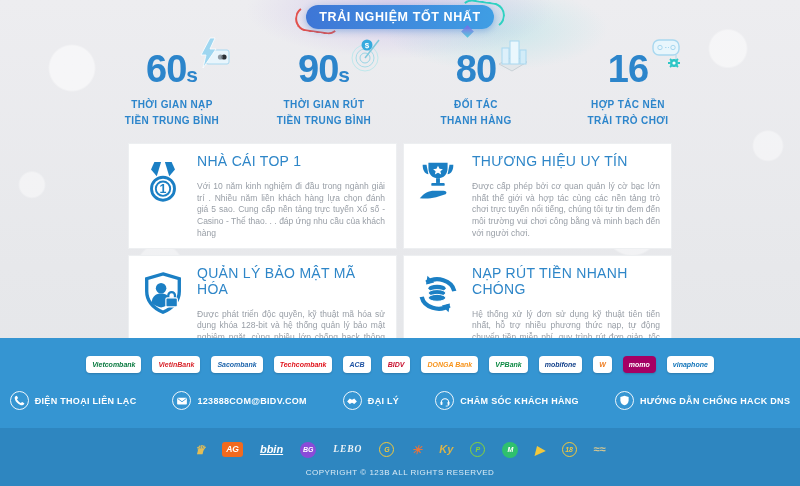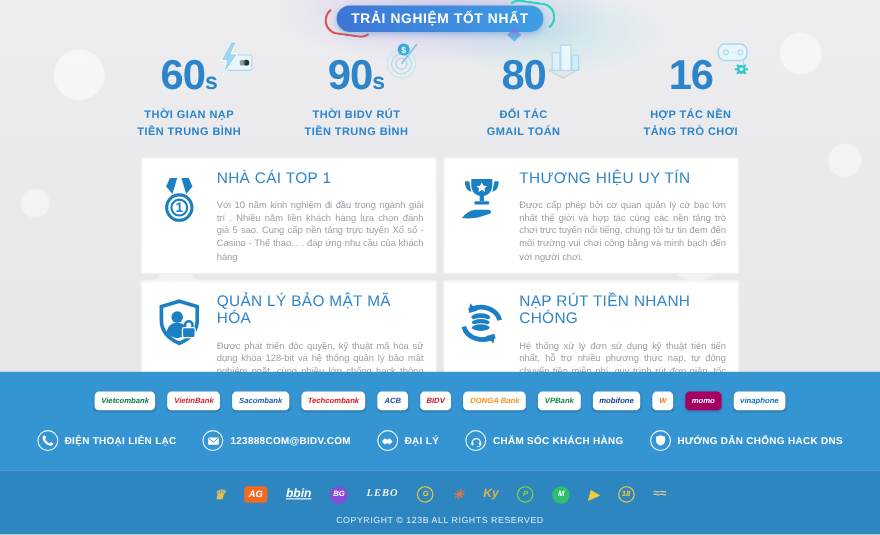--- a/index.html
+++ b/index.html
@@ -48,21 +48,21 @@
   .card-icon { width:52px; flex:none; display:flex; align-items:flex-start; justify-content:center; padding-top:6px; }
   .card-title { color:#2e86c8; font-size:14px; font-weight:normal; letter-spacing:.3px; margin-bottom:4px; }
   .card-body { color:#989ea6; font-size:8.5px; line-height:1.38; text-align:justify;margin-top:12px; }
   
   .footer { position:absolute; left:0; right:0; bottom:0; }
   .footer-light { height:90px; background:#3595d2; display:flex; flex-direction:column; justify-content:space-evenly; }
   .banks { display:flex; justify-content:center; align-items:center; gap:11px; }
   .bank-pill { background:#fff; border-radius:4px; height:17px; padding:0 6px; display:flex;
     align-items:center; justify-content:center; box-shadow:0 1px 2px rgba(0,0,0,.18); }
   .bank-text { font-size:7px; font-weight:bold; font-style:italic; white-space:nowrap; }
-  .contacts { display:flex; justify-content:center; align-items:center; gap:24px; }
+  .contacts { display:flex; justify-content:center; align-items:center; gap:36px; }
   .contact { display:flex; align-items:center; gap:6px; color:#fff; font-size:9px; font-weight:bold; letter-spacing:.3px; }
   .contact-icon { width:19px; height:19px; border:1px solid rgba(255,255,255,.9); border-radius:50%;
     flex:none; display:flex; align-items:center; justify-content:center; }
   .footer-dark { height:58px; background:#2e86c0; display:flex; flex-direction:column; justify-content:center; gap:6px; }
   .providers { display:flex; justify-content:center; align-items:center; gap:17px; height:24px; }
   .provider { display:inline-flex; align-items:center; justify-content:center; font-weight:bold; line-height:1; }
   .provider.plain  { font-size:12px; }
   .provider.badge  { font-size:8.5px; border-radius:3px; padding:3px 4px; color:#fff; }
   .provider.circle { width:16px; height:16px; border-radius:50%; font-size:7px; color:#fff; }
   .provider.ring   { width:15px; height:15px; border-radius:50%; border:1.5px solid; font-size:7px; }
@@ -102,56 +102,56 @@
       <svg class="stat-icon" viewBox="0 0 36 36" fill="none">
         <circle cx="17" cy="21" r="13" stroke="#bfe8ec"></circle>
         <circle cx="17" cy="21" r="9" stroke="#a8dce8"></circle>
         <circle cx="17" cy="21" r="5" stroke="#98d4e4"></circle>
         <path d="M17 21L31 3" stroke="#7fc8dc" stroke-width="1.5"></path>
         <circle cx="19" cy="8" r="5.5" fill="#35aade"></circle>
         <text x="19" y="11" fill="#fff" font-size="8" font-weight="bold" text-anchor="middle">$</text>
       </svg>
     </span>
     <div class="stat-label">
-      <div>THỜI BIDV RÚT</div>
+      <div>THỜI GIAN RÚT</div>
         <div>TIỀN TRUNG BÌNH</div>
     </div>
   </div>
   <div class="stat">
     <span class="stat-figure">
       <span class="stat-number">80</span><span class="stat-suffix"></span>
       <svg class="stat-icon" viewBox="0 0 36 36">
         <path d="M5 27l13 7 15-9-13-6z" fill="#e2e7ea" stroke="#c9d1d6"></path>
         <rect x="8" y="11" width="7" height="16" fill="#ddf0fa" stroke="#a8d8f0"></rect>
         <rect x="16" y="4" width="9" height="23" fill="#eaf7fd" stroke="#a8d8f0"></rect>
         <rect x="26" y="13" width="6" height="14" fill="#d2ecf8" stroke="#a8d8f0"></rect>
       </svg>
     </span>
     <div class="stat-label">
       <div>ĐỐI TÁC</div>
-        <div>GMAIL TOÁN</div>
+        <div>THANH HÀNG</div>
     </div>
   </div>
   <div class="stat">
     <span class="stat-figure">
       <span class="stat-number">16</span><span class="stat-suffix"></span>
       <svg class="stat-icon" viewBox="0 0 36 36">
         <rect x="7" y="3" width="26" height="15" rx="6" fill="#e8f6fc" stroke="#a8d8f0" stroke-width="1.4"></rect>
         <circle cx="14" cy="10.5" r="2.2" fill="none" stroke="#a8d8f0"></circle>
         <circle cx="27" cy="10.5" r="2.2" fill="none" stroke="#a8d8f0"></circle>
         <path d="M19 10.5h4" stroke="#a8d8f0" stroke-dasharray="1.5 1.5"></path>
         <path d="M30 18v4" stroke="#a8d8f0"></path>
         <path d="M28 26v4M28 22v2M22 26h2M32 26h2M24 22l2 2M30 28l2 2M32 22l-2 2M26 28l-2 2" stroke="#2ec6c6" stroke-width="1.8"></path>
         <circle cx="28" cy="26" r="4" fill="#2ec6c6"></circle>
           <circle cx="28" cy="26" r="1.6" fill="#fff"></circle>
       </svg>
     </span>
     <div class="stat-label">
       <div>HỢP TÁC NỀN</div>
-        <div>TẢNG TRÒ CHƠI</div>
+        <div>TRẢI TRÒ CHƠI</div>
     </div>
   </div>
 </div>
 
 <div class="cards">
   <div class="card">
     <span class="card-icon">
       <svg width="46" height="46" viewBox="0 0 48 48">
         <path d="M15 3h7l-4.5 15-6-7z" fill="#1b7fc4"></path>
           <path d="M33 3h-7l4.5 15 6-7z" fill="#1b7fc4"></path>

